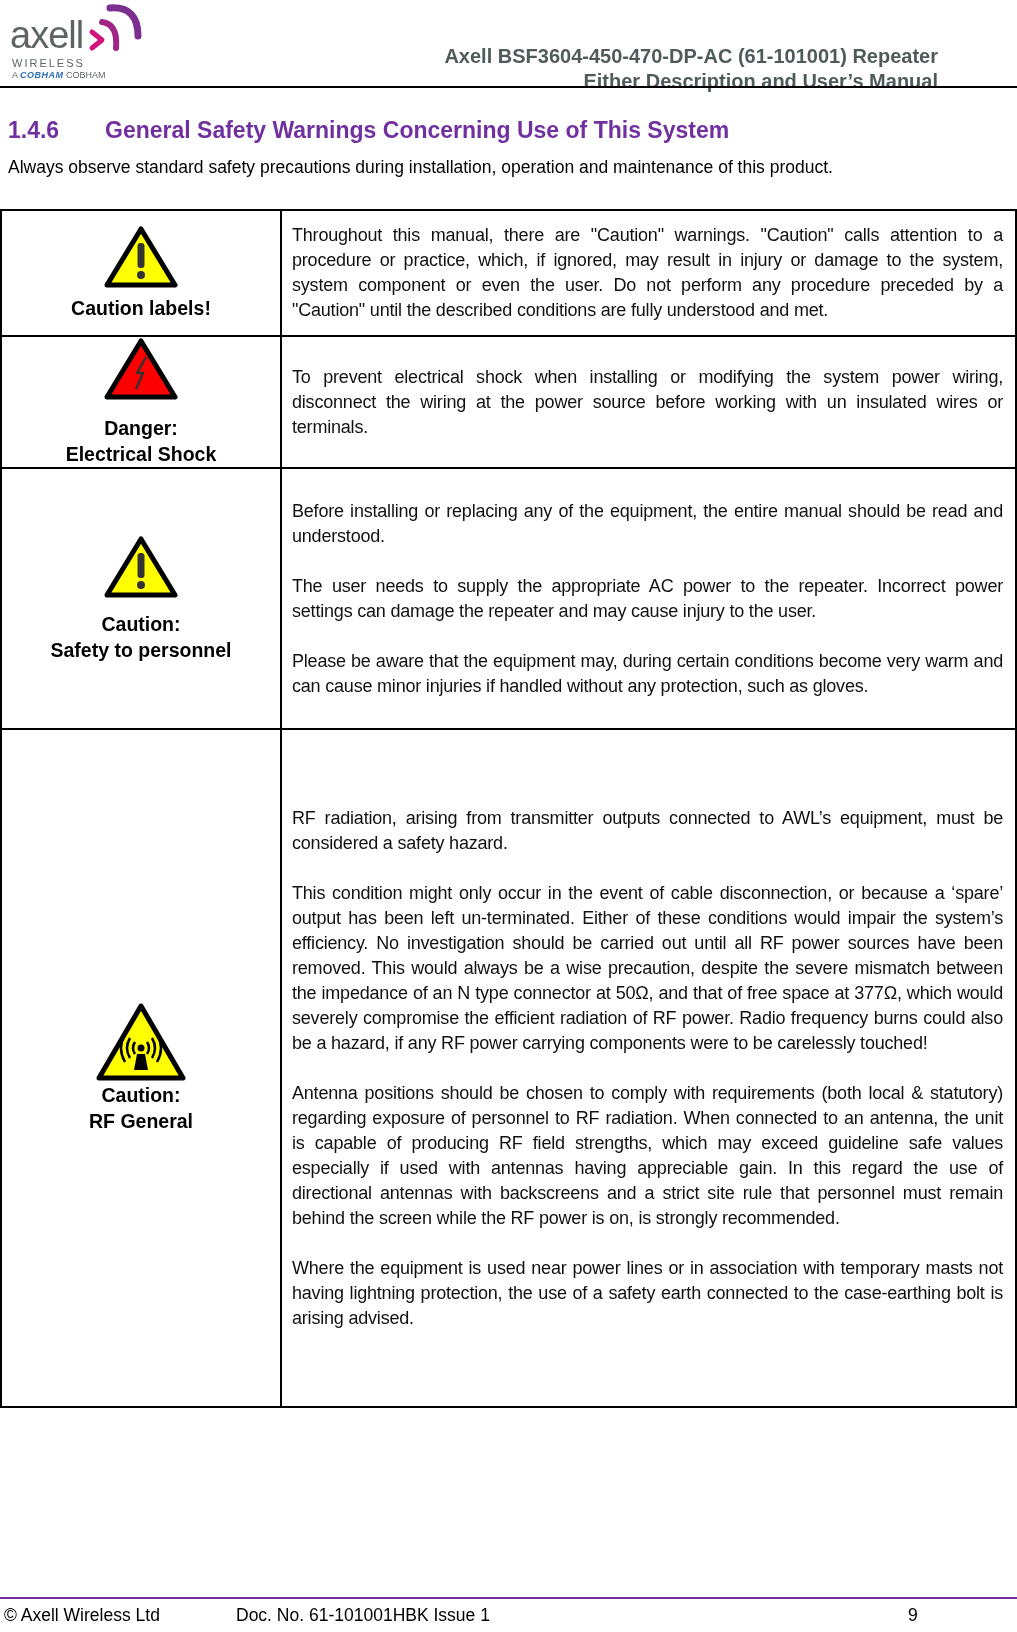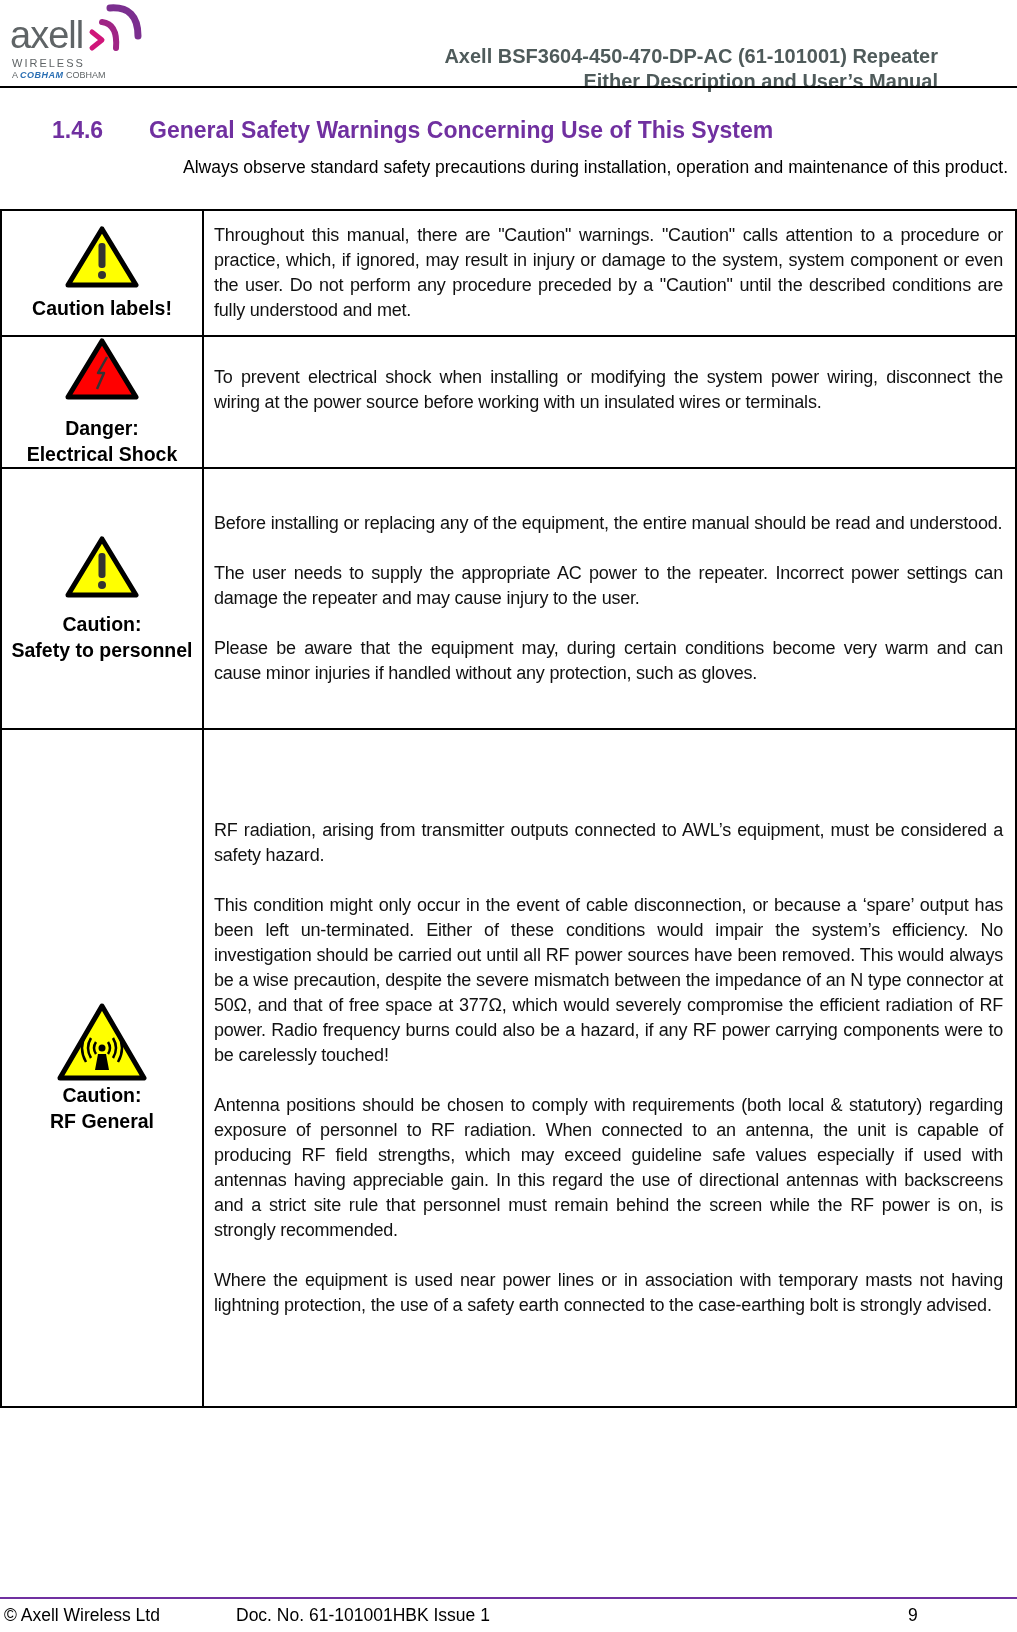--- a/index.html
+++ b/index.html
@@ -12,27 +12,27 @@
   .logo-word { position: absolute; left: 2px; top: 14px; font-family: "Liberation Sans", sans-serif; font-size: 38px; color: #5f6466; letter-spacing: -1px; line-height: 1; }
   .logo-wireless { position: absolute; left: 4px; top: 56px; font-size: 11px; color: #5f6466; letter-spacing: 2px; line-height: 1; }
   .logo-company { position: absolute; left: 4px; top: 69px; font-size: 9px; color: #5f6466; line-height: 1; white-space: nowrap; }
   .logo-company .cob { color: #2b6fb3; font-weight: bold; font-style: italic; letter-spacing: 0.5px; }
   .logo-chevrons { position: absolute; left: 80px; top: 0px; width: 60px; height: 50px; }
   .header-title { position: absolute; right: 8px; top: 44px; text-align: right; color: #4f5b5b; font-weight: bold; font-size: 20px; line-height: 25px; }
   .header-rule { position: absolute; left: 0; top: 86px; width: 1017px; height: 2px; background: #000; }
 
   
   .section-heading { position: absolute; left: 8px; top: 117px; font-size: 23px; font-weight: bold; color: #7030a0; white-space: nowrap; }
-  .section-heading .num { display: inline-block; width: 97px; margin-left: 44px; }
-  .intro { position: absolute; left: 8px; top: 155px; width: 1000px; font-size: 17.5px; line-height: 25px; text-align: right; }
+  .section-heading .num { display: inline-block; width: 97px; }
+  .intro { position: absolute; left: 8px; top: 155px; width: 1000px; font-size: 17.5px; line-height: 25px; }
 
   
   .safety-table { position: absolute; left: 0; top: 209px; width: 1017px; border-collapse: collapse; }
   .safety-table td { border: 2px solid #000; vertical-align: middle; }
-  .icon-cell { width: 202px; text-align: center; font-weight: bold; font-size: 19.5px; line-height: 26px; }
+  .icon-cell { width: 280px; text-align: center; font-weight: bold; font-size: 19.5px; line-height: 26px; }
   .text-cell { padding: 4px 12px 4px 10px; font-size: 18px; line-height: 25px; text-align: justify; color: #111; font-family: "Liberation Sans", sans-serif; letter-spacing: -0.2px; }
   .text-cell p + p { margin-top: 25px; }
   .warn-icon { display: block; margin: 0 auto 6px auto; }
 
   
   .footer-rule { position: absolute; left: 0; top: 1597px; width: 1017px; height: 2px; background: #7030a0; }
   .footer { position: absolute; top: 1604px; font-size: 17.5px; line-height: 22px; color: #000; }
   .footer-left { left: 4px; }
   .footer-mid { left: 236px; }
   .footer-right { left: 908px; }
@@ -121,21 +121,21 @@
         <path d="M30 32 Q22 46 30 60 M62 32 Q70 46 62 60" fill="none" stroke="#000" stroke-width="2.5"></path>
         <path d="M42 52 L50 52 L53 68 L39 68 Z" fill="#000"></path>
       </svg>
       <div>Caution:</div>
       <div>RF General</div>
     </td>
     <td class="text-cell">
       <p>RF radiation, arising from transmitter outputs connected to AWL’s equipment, must be considered a safety hazard.</p>
       <p>This condition might only occur in the event of cable disconnection, or because a ‘spare’ output has been left un-terminated. Either of these conditions would impair the system’s efficiency. No investigation should be carried out until all RF power sources have been removed. This would always be a wise precaution, despite the severe mismatch between the impedance of an N type connector at 50Ω, and that of free space at 377Ω, which would severely compromise the efficient radiation of RF power. Radio frequency burns could also be a hazard, if any RF power carrying components were to be carelessly touched!</p>
       <p>Antenna positions should be chosen to comply with requirements (both local &amp; statutory) regarding exposure of personnel to RF radiation. When connected to an antenna, the unit is capable of producing RF field strengths, which may exceed guideline safe values especially if used with antennas having appreciable gain. In this regard the use of directional antennas with backscreens and a strict site rule that personnel must remain behind the screen while the RF power is on, is strongly recommended.</p>
-      <p>Where the equipment is used near power lines or in association with temporary masts not having lightning protection, the use of a safety earth connected to the case-earthing bolt is strongly advised.</p>
+      <p>Where the equipment is used near power lines or in association with temporary masts not having lightning protection, the use of a safety earth connected to the case-earthing bolt is arising advised.</p>
     </td>
   </tr>
 </tbody>
   </table>
 
 <div class="footer-rule"></div>
 <div class="footer footer-left">© Axell Wireless Ltd</div>
 <div class="footer footer-mid">Doc. No. 61-101001HBK Issue 1</div>
 <div class="footer footer-right">9</div>
 

